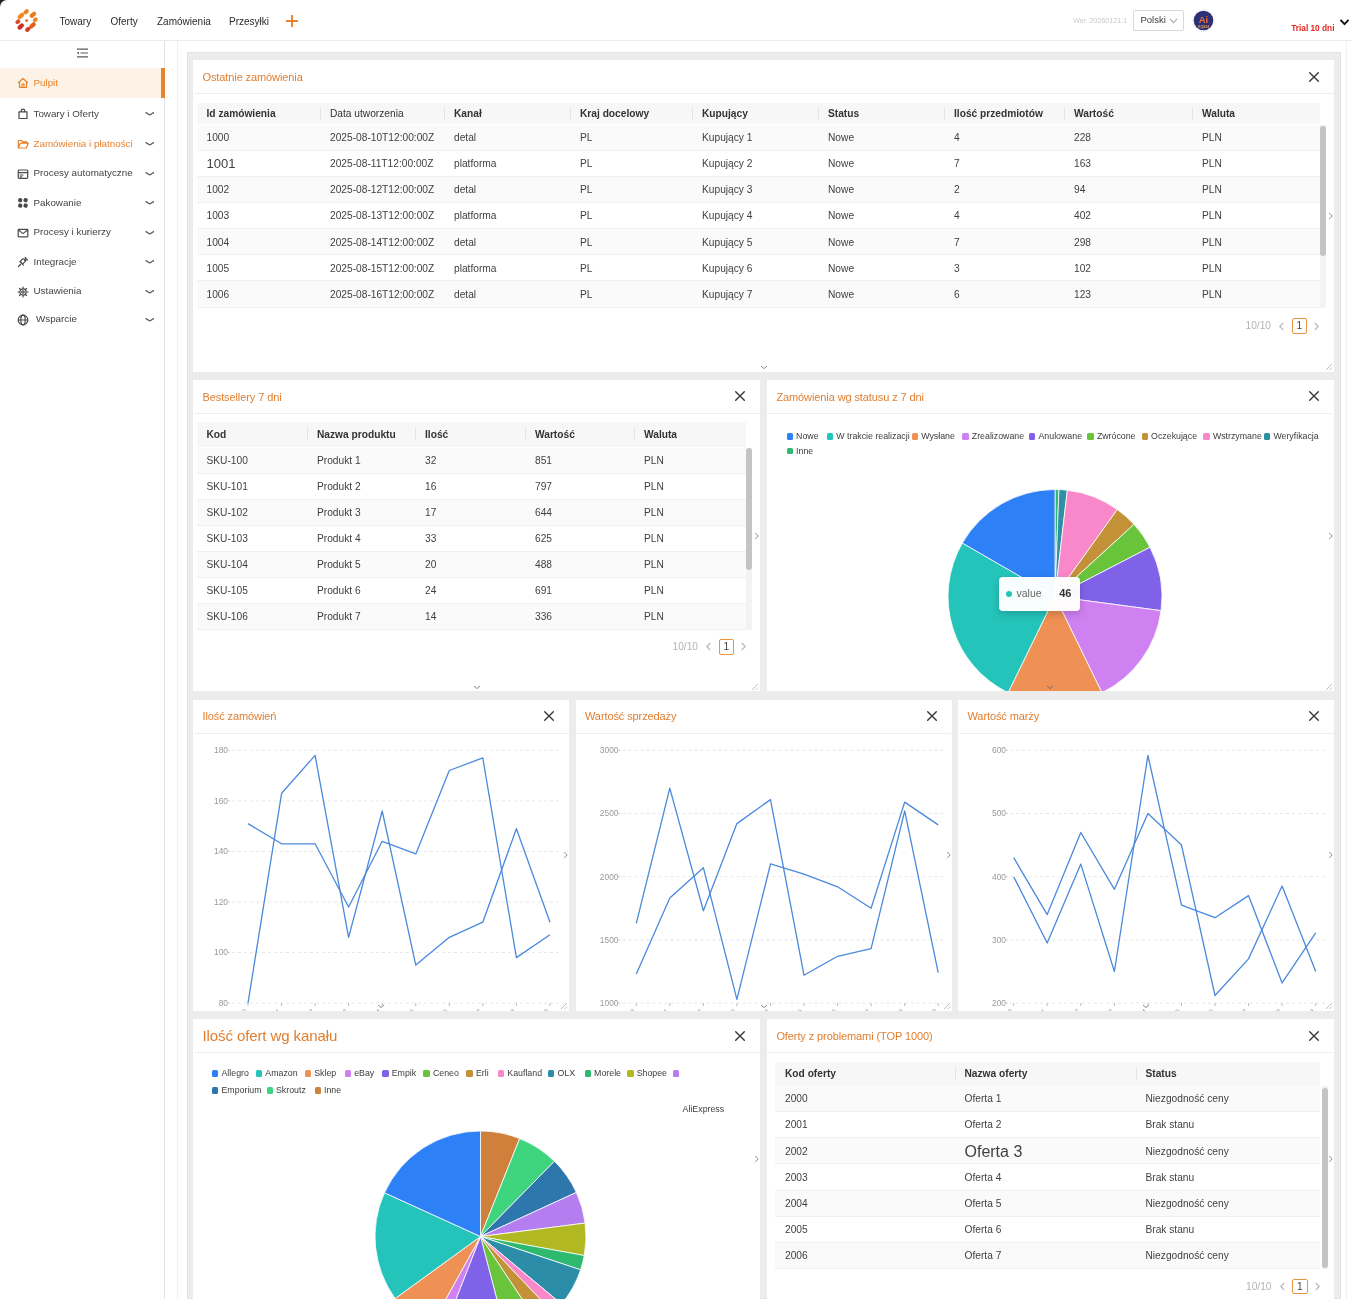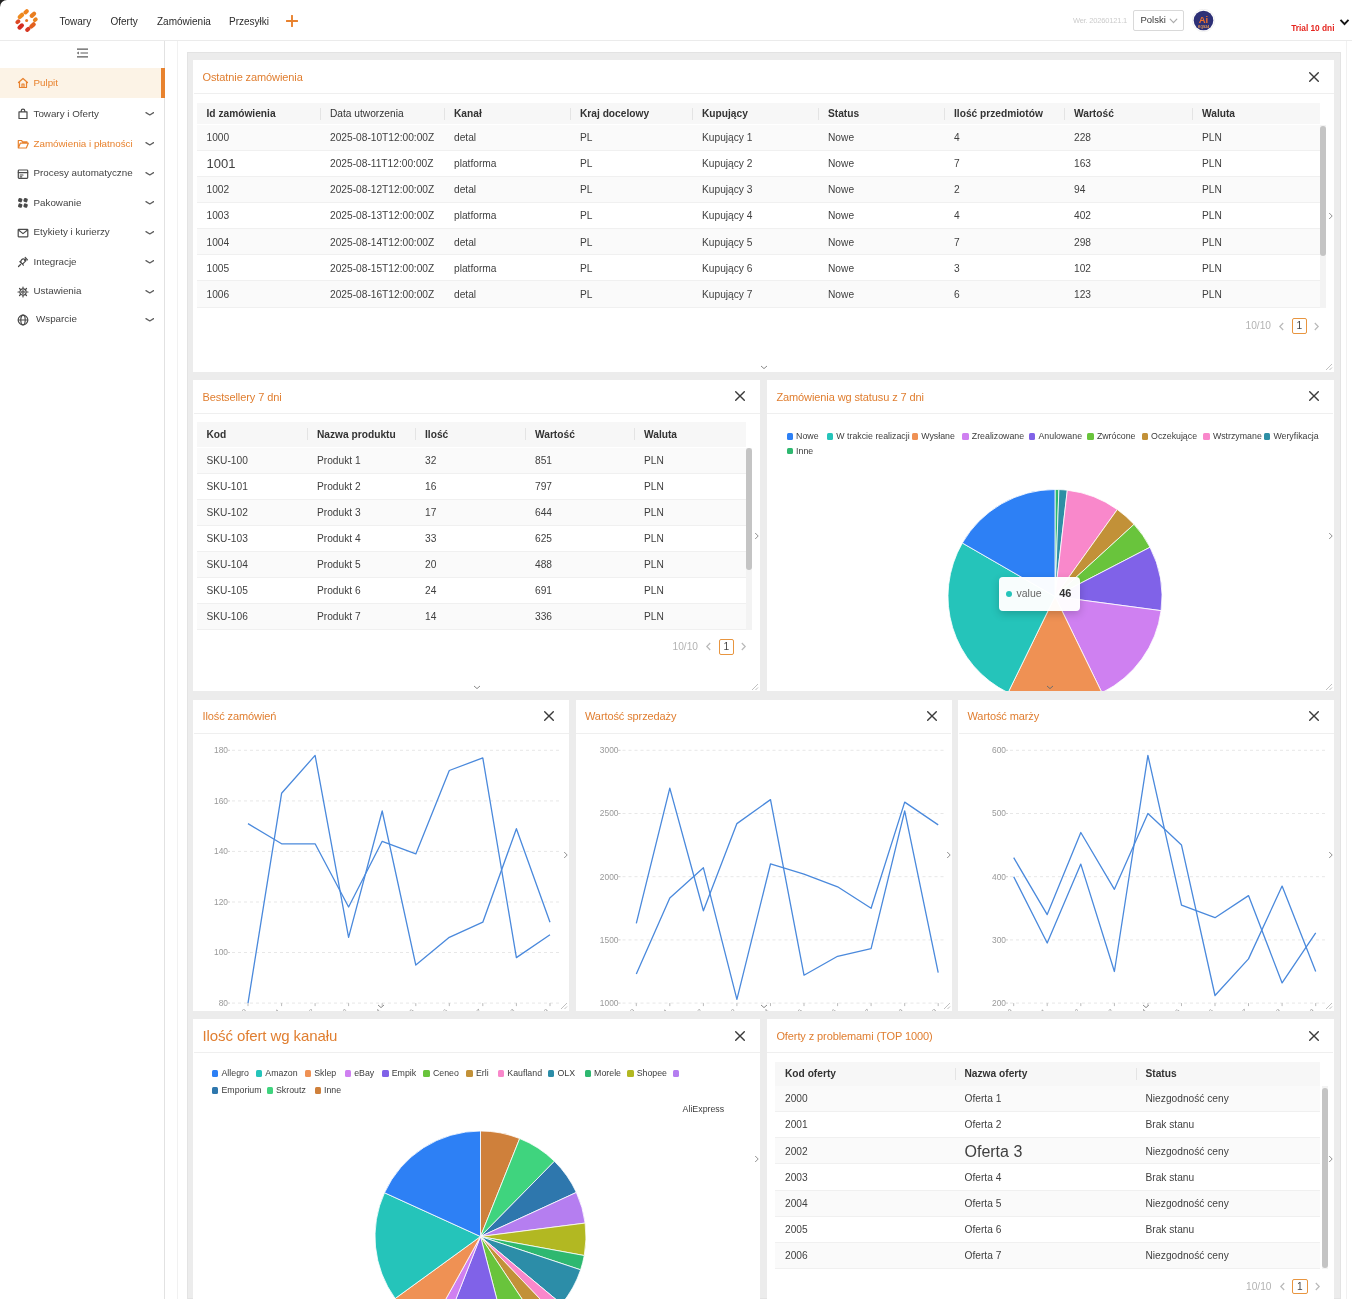--- a/index.html
+++ b/index.html
@@ -80,21 +80,21 @@
     <rect x="6.6" y="6.6" width="4" height="4" rx="1.2" transform="rotate(18 8.6 8.6)" fill="#4a4a4a"></rect>
   </svg>
 <div style="position:absolute;left:33.5px;top:195.65px;height:14.700000000000001px;line-height:14.700000000000001px;font-size:9.8px;color:#434343;font-weight:400;white-space:nowrap;">Pakowanie</div>
 <svg style="position:absolute;left:144.7px;top:200px;" width="9.6" height="8" viewBox="0 0 9.6 8">
     <path d="M1,1.6 L4.8,3.956 L8.6,1.6" stroke="#5f5f5f" stroke-width="1.3" fill="none" stroke-linecap="round" stroke-linejoin="round"></path>
   </svg>
 <svg style="position:absolute;left:17px;top:226.5px;" width="12" height="12" viewBox="0 0 12 12">
     <rect x="1.2" y="2.4" width="9.6" height="7.4" rx="0.5" stroke="#4a4a4a" stroke-width="1.2" fill="none" stroke-linecap="round" stroke-linejoin="round"></rect>
     <path d="M1.5,3 L6,6.6 L10.5,3" stroke="#4a4a4a" stroke-width="1.2" fill="none" stroke-linecap="round" stroke-linejoin="round"></path>
   </svg>
-<div style="position:absolute;left:33.5px;top:225.15px;height:14.700000000000001px;line-height:14.700000000000001px;font-size:9.8px;color:#434343;font-weight:400;white-space:nowrap;">Etykiety i kurierzy</div>
+<div style="position:absolute;left:33.5px;top:225.15px;height:14.700000000000001px;line-height:14.700000000000001px;font-size:9.8px;color:#434343;font-weight:400;white-space:nowrap;">Procesy i kurierzy</div>
 <svg style="position:absolute;left:144.7px;top:229.5px;" width="9.6" height="8" viewBox="0 0 9.6 8">
     <path d="M1,1.6 L4.8,3.956 L8.6,1.6" stroke="#5f5f5f" stroke-width="1.3" fill="none" stroke-linecap="round" stroke-linejoin="round"></path>
   </svg>
 <svg style="position:absolute;left:17px;top:256px;" width="12" height="12" viewBox="0 0 12 12">
     <path d="M3.5,8.5 L1.5,10.5 M2.8,5.6 L6.4,9.2 M4.6,3.8 a2.5,2.5 0 0 1 3.5,0 l0.9,0.9 -3.5,3.5 -0.9,-0.9 a2.5,2.5 0 0 1 0,-3.5 Z M7.6,4.4 L9.3,2.7 M8.2,1.5 L10.5,3.8" stroke="#4a4a4a" stroke-width="1.2" fill="none" stroke-linecap="round" stroke-linejoin="round"></path>
   </svg>
 <div style="position:absolute;left:33.5px;top:254.65px;height:14.700000000000001px;line-height:14.700000000000001px;font-size:9.8px;color:#434343;font-weight:400;white-space:nowrap;">Integracje</div>
 <svg style="position:absolute;left:144.7px;top:259px;" width="9.6" height="8" viewBox="0 0 9.6 8">
     <path d="M1,1.6 L4.8,3.956 L8.6,1.6" stroke="#5f5f5f" stroke-width="1.3" fill="none" stroke-linecap="round" stroke-linejoin="round"></path>
   </svg>

